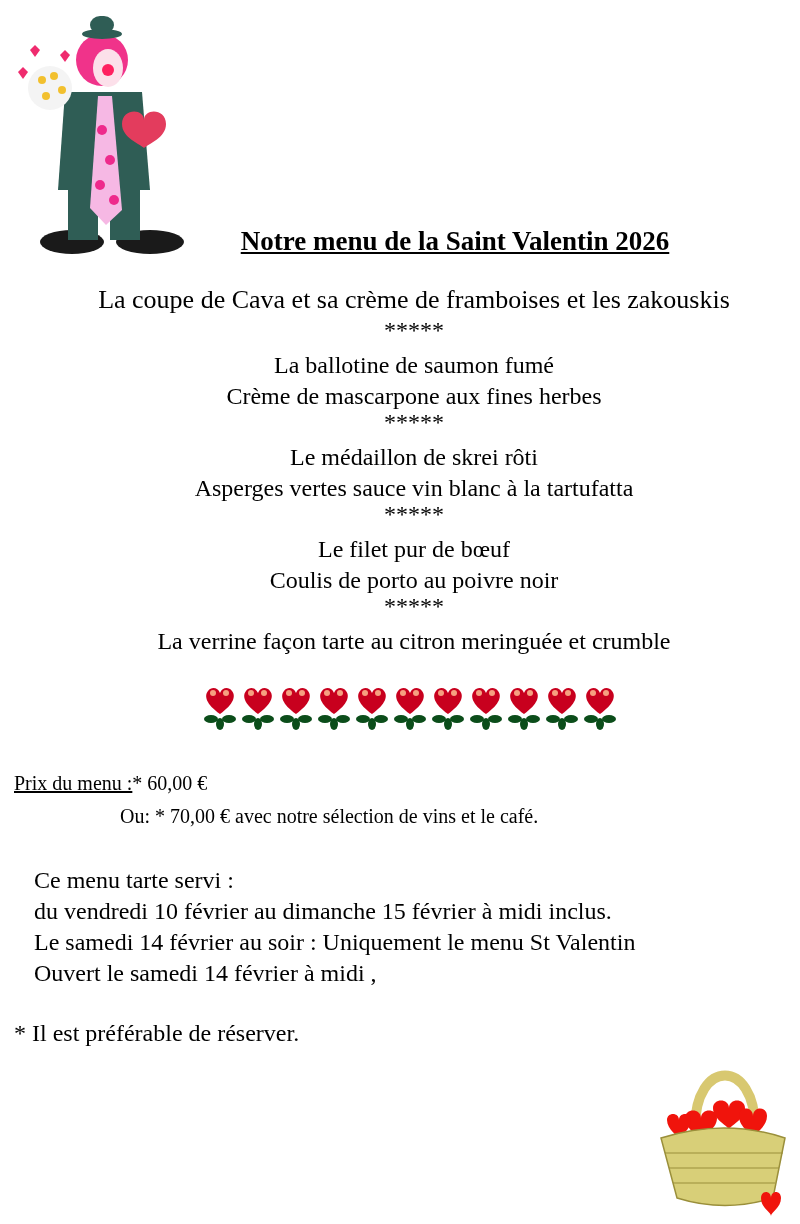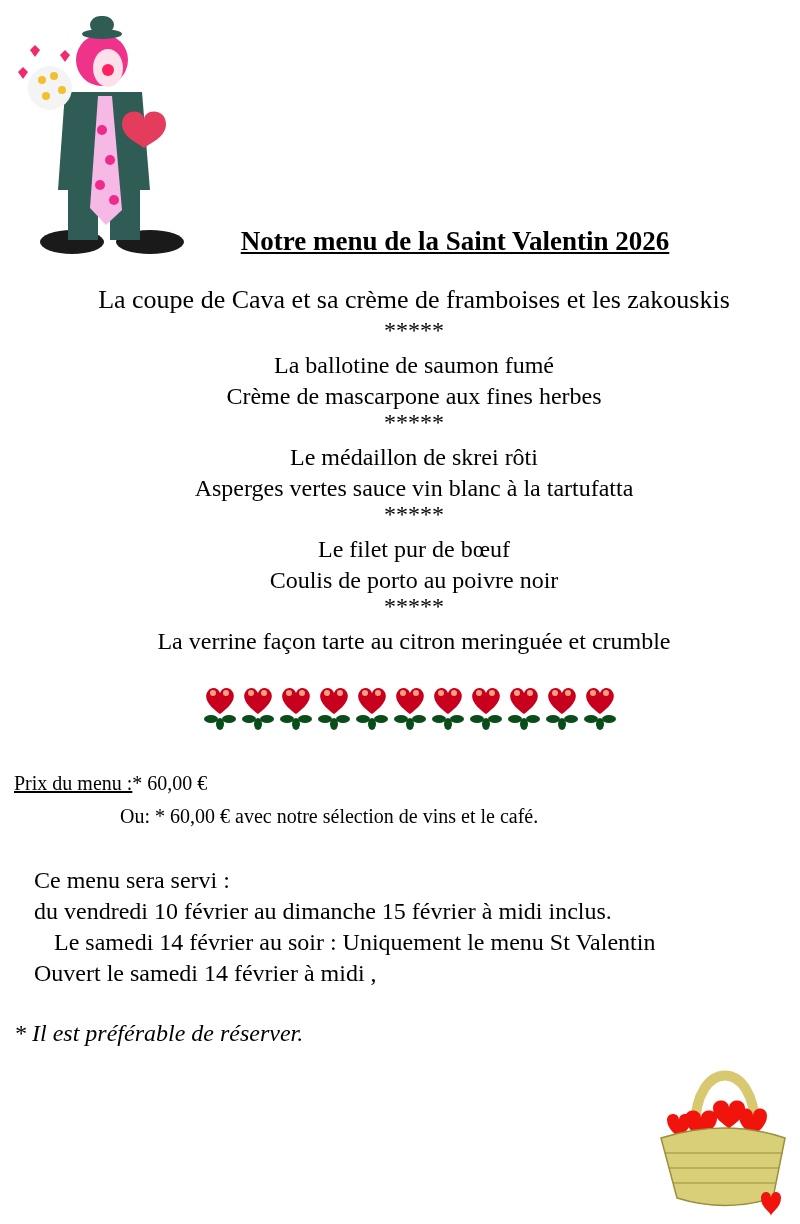--- a/index.html
+++ b/index.html
@@ -162,28 +162,28 @@
         <circle cx="24" cy="9" r="3" fill="#f6a080"></circle>
         <ellipse cx="9" cy="35" rx="7" ry="4" fill="#0b4d1a"></ellipse>
         <ellipse cx="27" cy="35" rx="7" ry="4" fill="#0b4d1a"></ellipse>
         <ellipse cx="18" cy="40" rx="4" ry="6" fill="#0b4d1a"></ellipse>
       </svg></div>
 </div>
 
 <div class="abs price" style="left:14px;top:772px;">
   <span class="u">Prix du menu :</span><span>* 60,00 €</span>
 </div>
-<div class="abs price" style="left:120px;top:805px;">Ou:  * 60,00 € avec  notre sélection de vins et  le café.</div>
-
-<div class="abs info" style="top:867px;">Ce menu sera servi :</div>
+<div class="abs price" style="left:120px;top:805px;">Ou:  * 70,00 € avec  notre sélection de vins et  le café.</div>
+
+<div class="abs info" style="top:867px;">Ce menu tarte servi :</div>
 <div class="abs info" style="top:898px;">du vendredi 10 février au dimanche 15 février à midi inclus.</div>
-<div class="abs info" style="top:929px;margin-left:20px;">Le samedi 14 février au soir : Uniquement le menu St Valentin</div>
+<div class="abs info" style="top:929px;">Le samedi 14 février au soir : Uniquement le menu St Valentin</div>
 <div class="abs info bold" style="top:960px;">Ouvert le samedi 14 février à midi ,</div>
 
-<div class="abs info" style="left:14px;top:1020px;font-style:italic;">*   Il est préférable de réserver.</div>
+<div class="abs info" style="left:14px;top:1020px;">*   Il est préférable de réserver.</div>
 
 <div class="abs" style="left:655px;top:1058px;width:140px;height:160px;">
   <svg width="140" height="160" viewBox="0 0 140 160">
     <path d="M40 70 C40 0 100 0 100 70" fill="none" stroke="#d8c870" stroke-width="10"></path>
     <g fill="#f0140c">
       <path d="M30 60 c0 -10 16 -10 16 0 c0 -10 16 -10 16 0 c0 12 -16 18 -16 22 c0 -4 -16 -10 -16 -22z"></path>
       <path d="M58 50 c0 -10 16 -10 16 0 c0 -10 16 -10 16 0 c0 12 -16 18 -16 22 c0 -4 -16 -10 -16 -22z"></path>
       <path d="M84 58 c0 -10 14 -10 14 0 c0 -10 14 -10 14 0 c0 12 -14 18 -14 22 c0 -4 -14 -10 -14 -22z"></path>
       <path d="M12 62 c0 -8 12 -8 12 0 c0 -8 12 -8 12 0 c0 10 -12 16 -12 20 c0 -4 -12 -10 -12 -20z"></path>
     </g>

